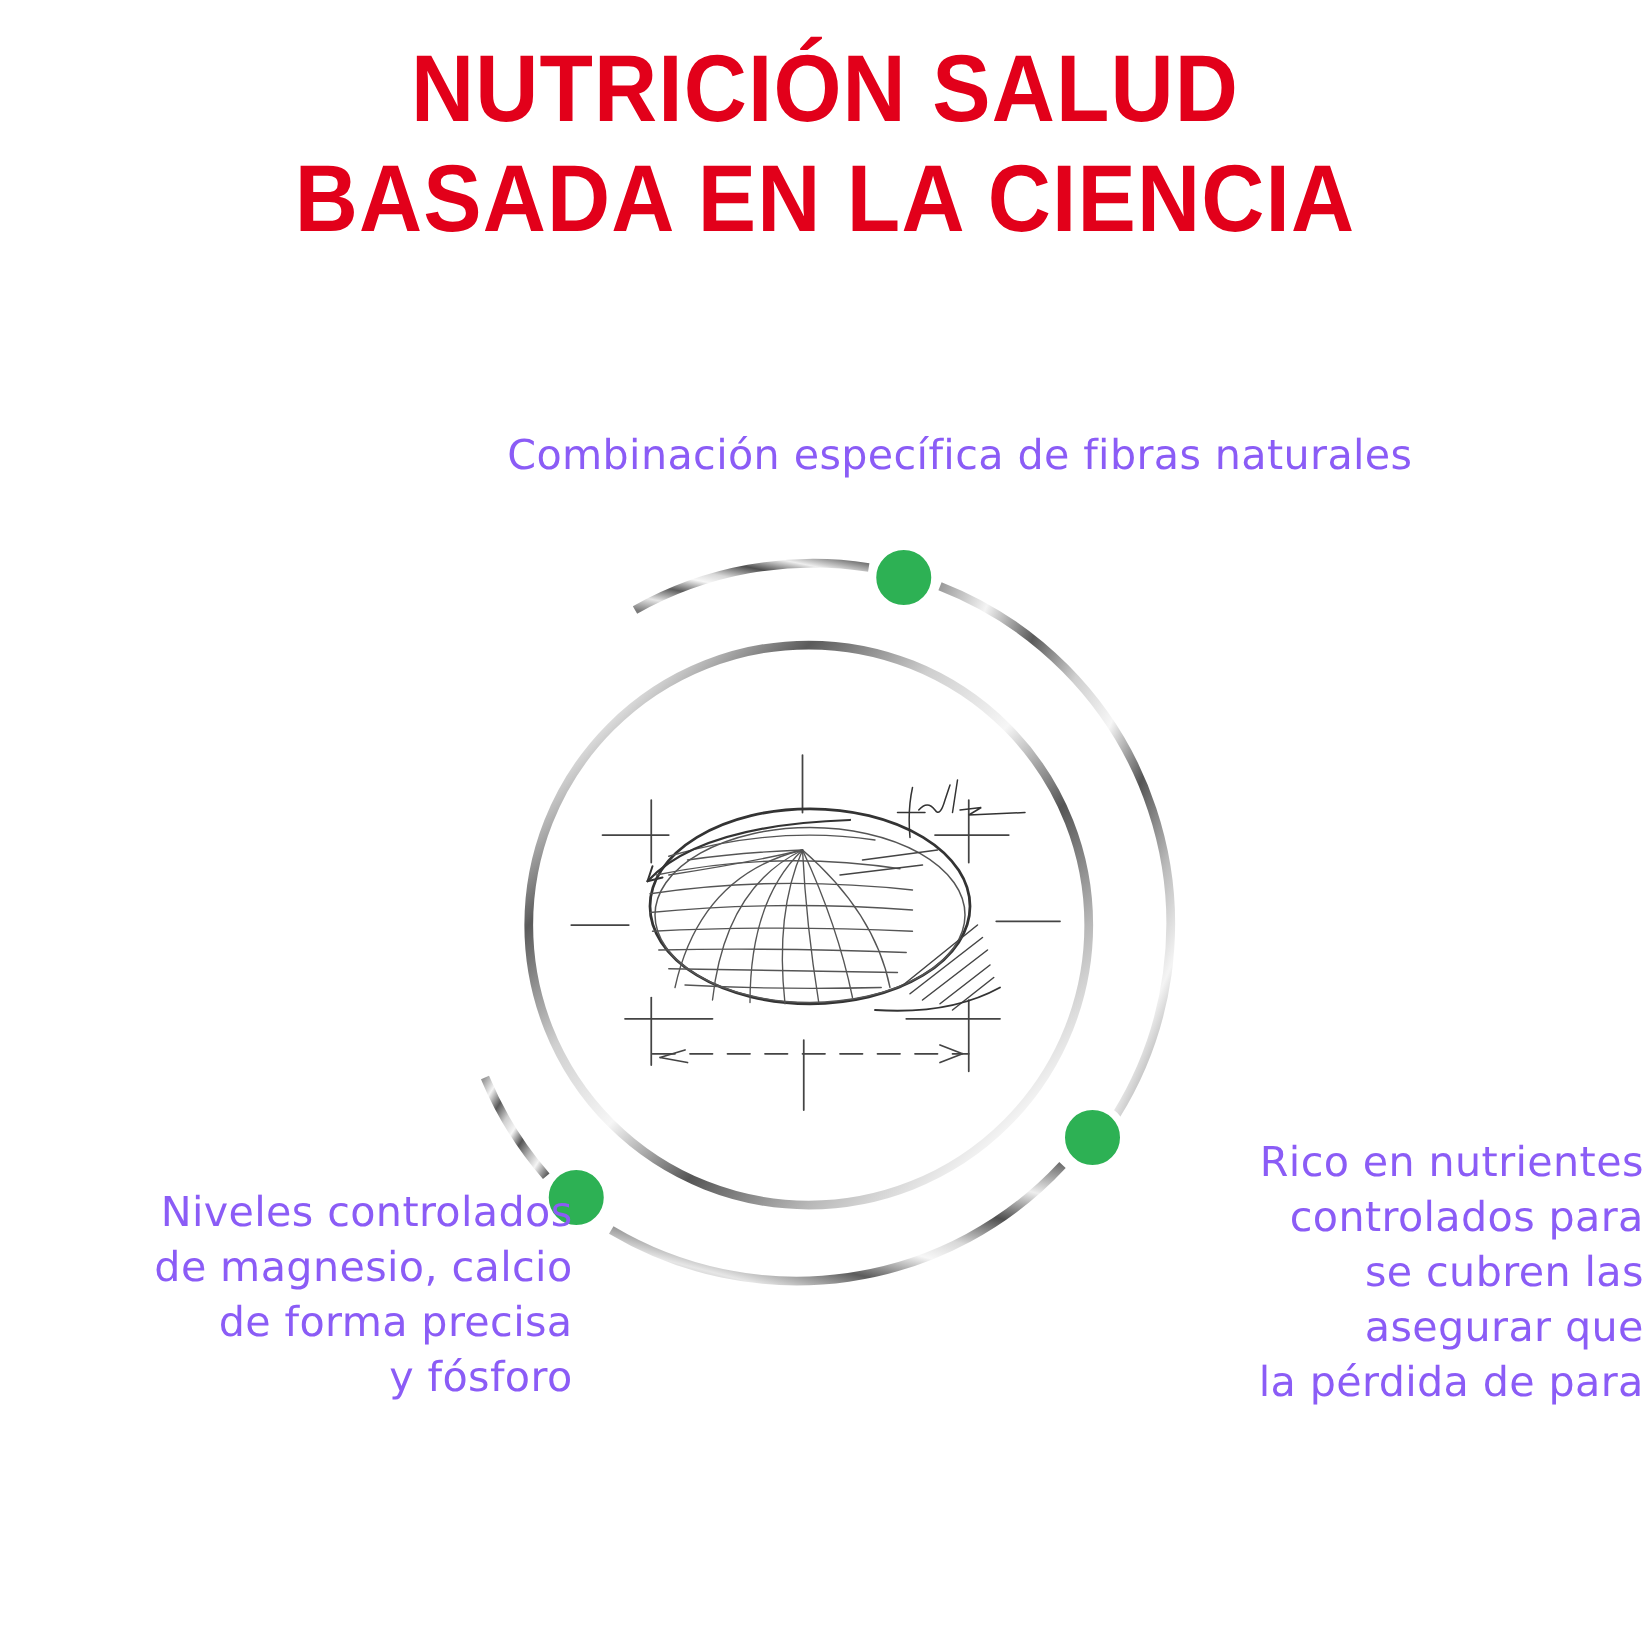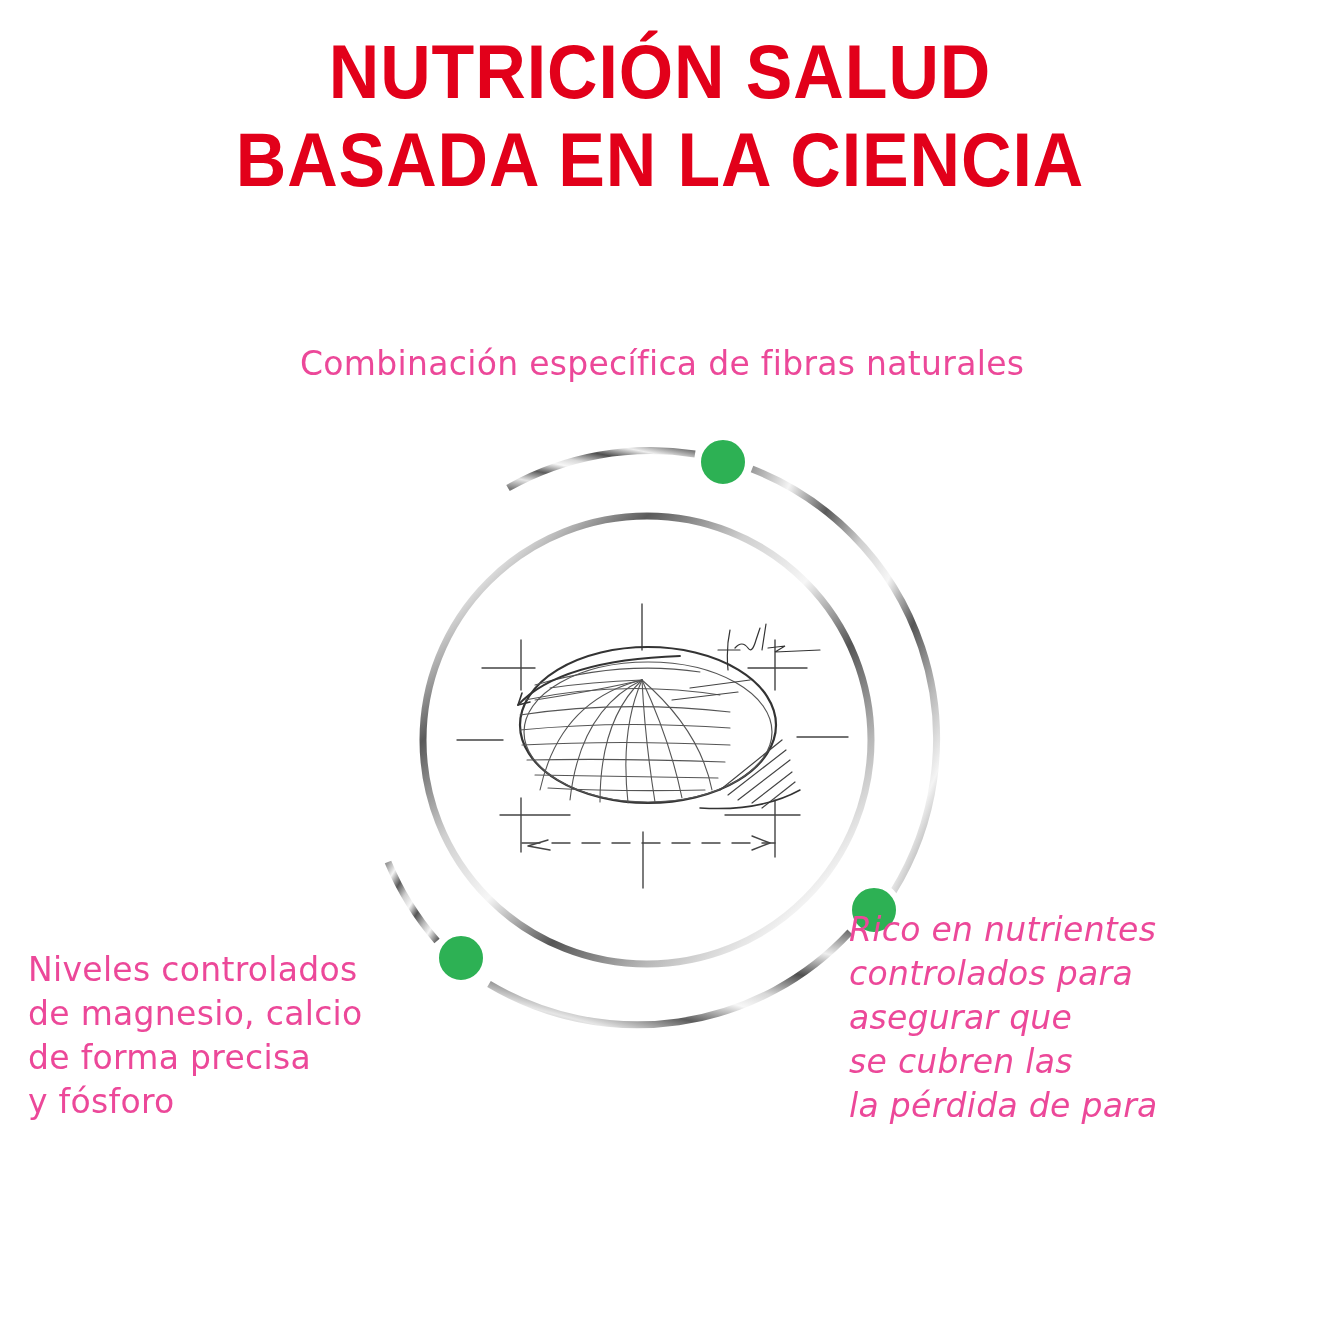--- a/index.html
+++ b/index.html
@@ -26,42 +26,41 @@
       font-weight: bold;
       font-size: 76px;
       line-height: 88px;
       letter-spacing: 1px;
       transform: scaleX(0.92);
       transform-origin: 660px 0;
     }
     .headline div { display: block; }
     .feature {
       position: absolute;
-      text-align: left;
+      text-align: right;
       font-family: "DejaVu Sans", "Liberation Sans", sans-serif;
       font-size: 33px;
       line-height: 44px;
-      color: #ec4899;
+      color: #8b5cf6;
       letter-spacing: 0.3px;
     }
     .feature-top {
       left: 300px;
       top: 342px;
       width: 830px;
     }
     .feature-left {
-      left: 28px;
+      left: 38px;
       top: 948px;
       width: 420px;
     }
     .feature-right {
-      left: 849px;
+      left: 895px;
       top: 908px;
       width: 420px;
-      font-style: italic;
     }
     .feature div { display: block; white-space: nowrap; }
     .diagram {
       position: absolute;
       left: 0;
       top: 0;
       width: 1320px;
       height: 1320px;
     }
   </style>
@@ -183,16 +182,16 @@
 <div class="feature feature-left">
   <div>Niveles controlados</div>
   <div>de magnesio, calcio</div>
   <div>de forma precisa</div>
   <div>y fósforo</div>
 </div>
 
 <div class="feature feature-right">
   <div>Rico en nutrientes</div>
   <div>controlados para</div>
+  <div>se cubren las</div>
   <div>asegurar que</div>
-  <div>se cubren las</div>
   <div>la pérdida de para</div>
 </div>
 
 </body></html>

